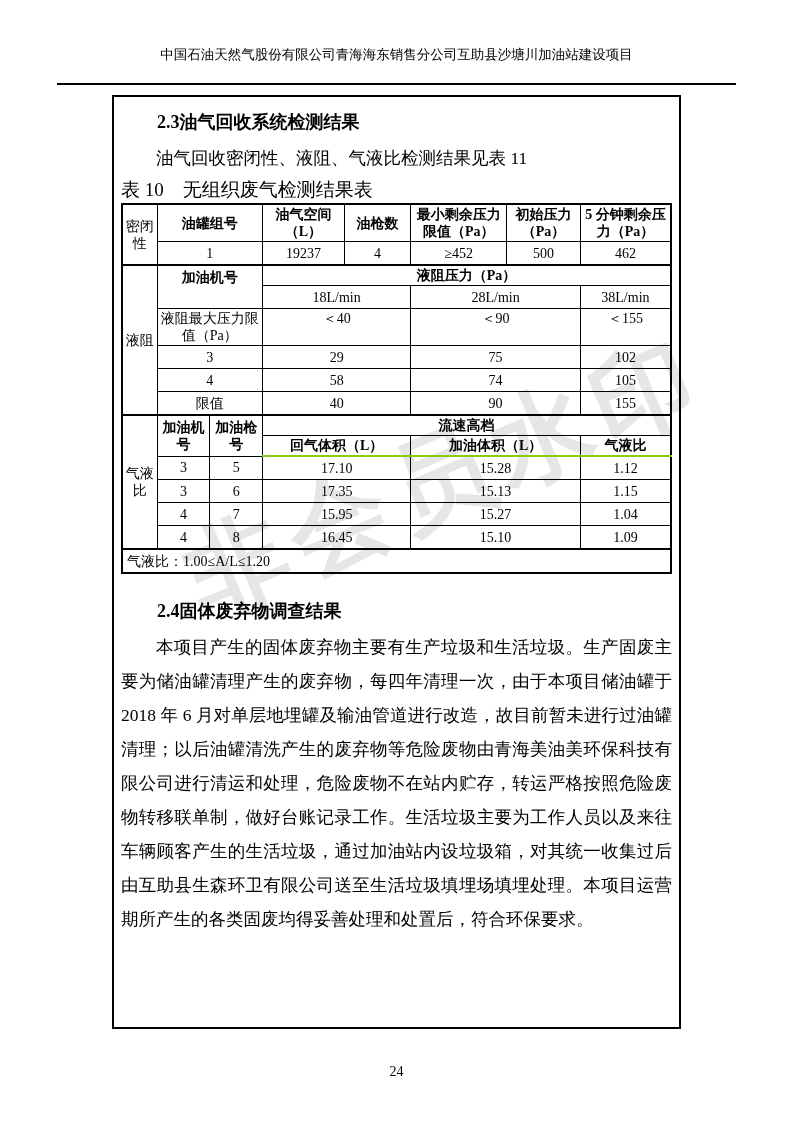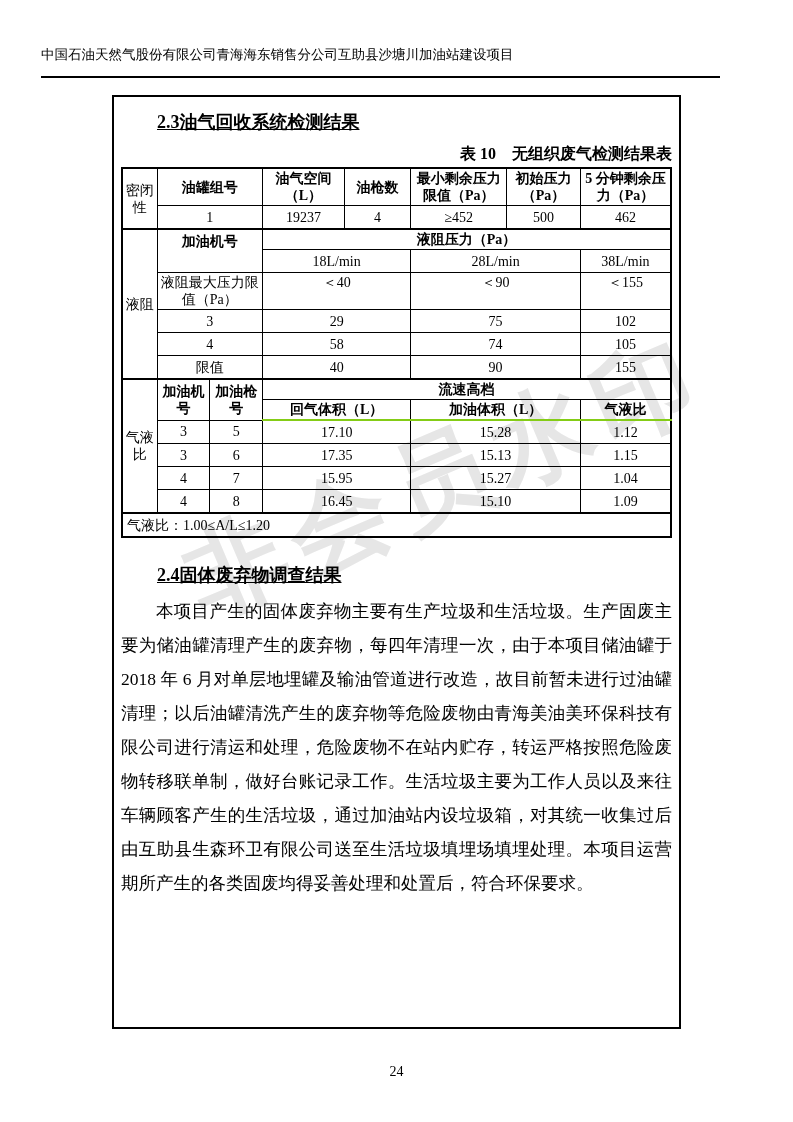--- a/index.html
+++ b/index.html
@@ -12,40 +12,40 @@
   
   .watermark {
     position:absolute; left:172px; top:540px; z-index:0;
     font-size:100px; line-height:100px; font-weight:bold;
     color:#e6e6e6; letter-spacing:10px; white-space:nowrap;
     transform:rotate(-23deg); transform-origin:0 0;
     pointer-events:none; user-select:none;
   }
   
   .doc-header {
-    position:absolute; top:46px; left:41px; width:679px; z-index:1;
-    text-align:left; font-size:13.5px; line-height:18px;
-    padding-bottom:12px; border-bottom:2px solid #000;
+    position:absolute; top:46px; left:57px; width:679px; z-index:1;
+    text-align:center; font-size:13.5px; line-height:18px;
+    padding-bottom:19px; border-bottom:2px solid #000;
   }
   
   .content-box {
     position:absolute; left:112px; top:95px; width:569px; height:934px;
     border:2px solid #000; box-sizing:border-box; padding:4px 7px;
     overflow:hidden; z-index:1; background:transparent;
   }
   .heading {
     font-size:18px; font-weight:bold; line-height:34px;
-    text-indent:2em; margin:4px 0 2px 0;text-decoration:underline;
+    text-indent:2em; margin:4px 0 2px 0;
   }
   .para {
     font-size:17.5px; line-height:34px; text-align:justify;
     text-indent:2em; margin:0;
   }
   .table-title {
-    text-align:right; font-weight:bold; font-size:16px;
+    text-align:left; font-weight:normal; font-size:19px;
     line-height:20px; margin:5px 0 3px 0; text-indent:0;
   }
   table.results {
     width:100%; border-collapse:collapse; table-layout:fixed;
     border:2px solid #000;
   }
   table.results td, table.results th {
     border:1px solid #000; text-align:center; vertical-align:middle;
     font-size:14px; line-height:17px; padding:1px 2px; font-weight:normal;
     overflow:hidden;
@@ -71,20 +71,21 @@
 <div class="watermark">非会员水印</div>
 
 <div class="doc-header">
   <span>中国石油天然气股份有限公司青海海东销售分公司互助县沙塘川加油站建设项目</span>
 </div>
 
 <div class="content-box">
 
   <div class="heading">2.3油气回收系统检测结果</div>
 
+  <div class="para">油气回收密闭性、液阻、气液比检测结果见表 11</div>
 
   <div class="table-title">表 10　无组织废气检测结果表</div>
 
   <table class="results">
     <colgroup>
       <col style="width:6.4%">
         <col style="width:9.6%">
         <col style="width:9.6%">
       <col style="width:14.9%">
         <col style="width:12.1%">

